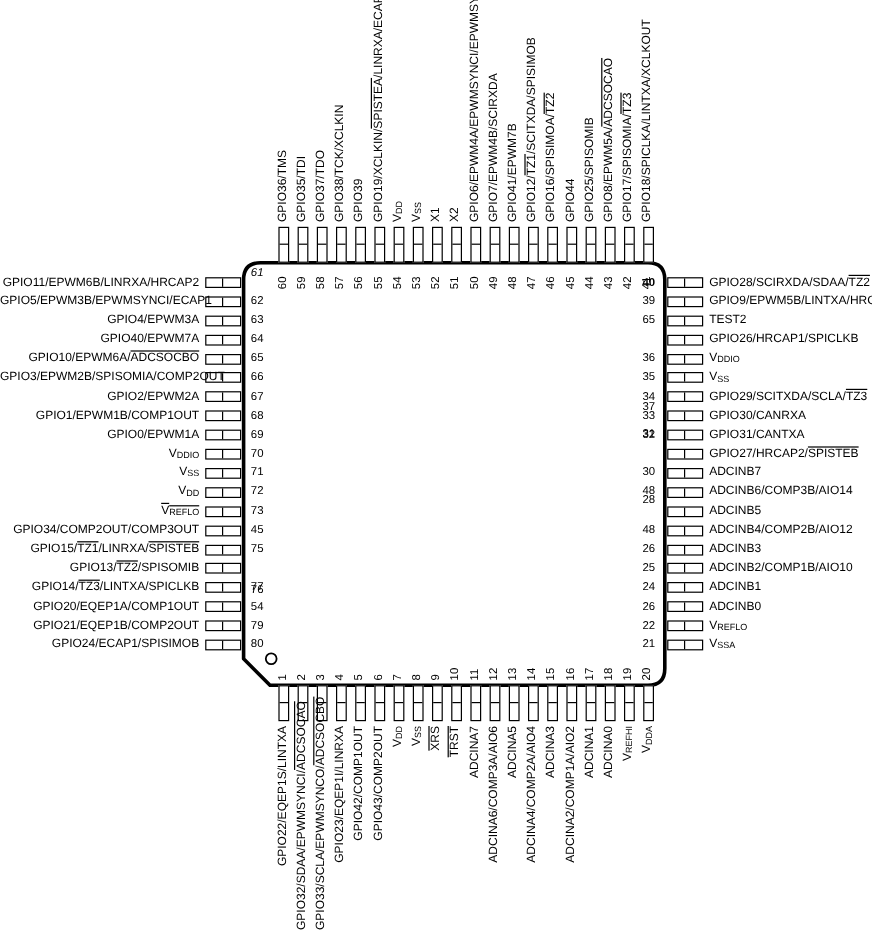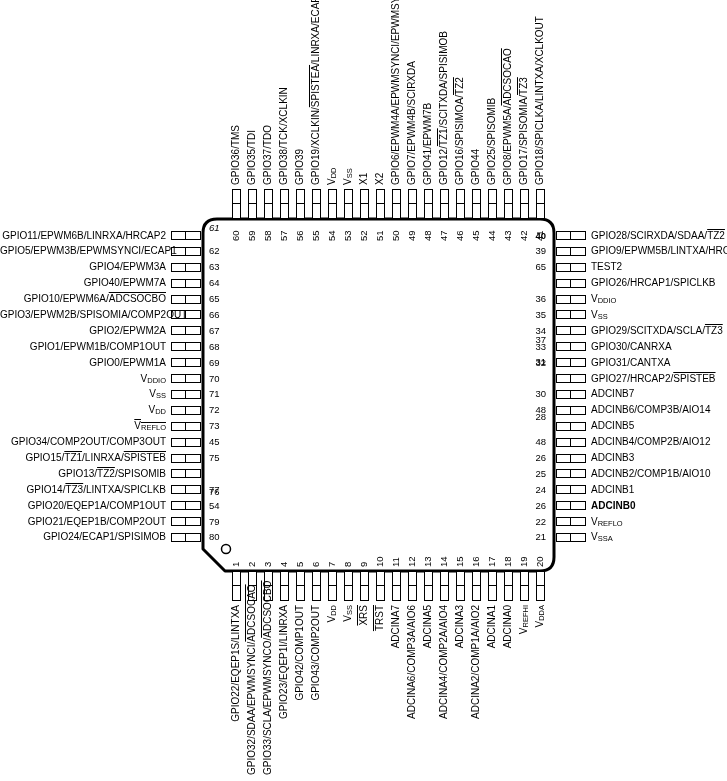--- a/index.html
+++ b/index.html
@@ -134,21 +134,21 @@
     <div class="num ta-r" style="left: 506px; top: 452.016px; width: 40px;">26</div>
     <div class="lbl" style="left: 591px; top: 452.016px; width: 136px;">ADCINB3</div>
     <div class="pin pin-h" style="left: 556px; top: 469.41px;"></div>
     <div class="num ta-r" style="left: 506px; top: 467.91px; width: 40px;">25</div>
     <div class="lbl" style="left: 591px; top: 467.91px; width: 136px;">ADCINB2/COMP1B/AIO10</div>
     <div class="pin pin-h" style="left: 556px; top: 485.304px;"></div>
     <div class="num ta-r" style="left: 506px; top: 483.804px; width: 40px;">24</div>
     <div class="lbl" style="left: 591px; top: 483.804px; width: 136px;">ADCINB1</div>
     <div class="pin pin-h" style="left: 556px; top: 501.198px;"></div>
     <div class="num ta-r" style="left: 506px; top: 499.698px; width: 40px;">26</div>
-    <div class="lbl" style="left: 591px; top: 499.698px; width: 136px; font-weight: bold;">ADCINB0</div>
+    <div class="lbl" style="left: 591px; top: 499.698px; width: 136px;">ADCINB0</div>
     <div class="pin pin-h" style="left: 556px; top: 517.092px;"></div>
     <div class="num ta-r" style="left: 506px; top: 515.592px; width: 40px;">22</div>
     <div class="lbl" style="left: 591px; top: 515.592px; width: 136px;">V<span class="sub">REFLO</span></div>
     <div class="pin pin-h" style="left: 556px; top: 532.986px;"></div>
     <div class="num ta-r" style="left: 506px; top: 531.486px; width: 40px;">21</div>
     <div class="lbl" style="left: 591px; top: 531.486px; width: 136px;">V<span class="sub">SSA</span></div>
     <div class="pin pin-v" style="left: 231.5px; top: 189px;"></div>
     <div class="num rot" style="left: 230px; top: 241px; width: 30px;">60</div>
     <div class="lbl rot" style="left: 230px; top: 185px; width: 180px;">GPIO36/TMS</div>
     <div class="pin pin-v" style="left: 247.5px; top: 189px;"></div>

